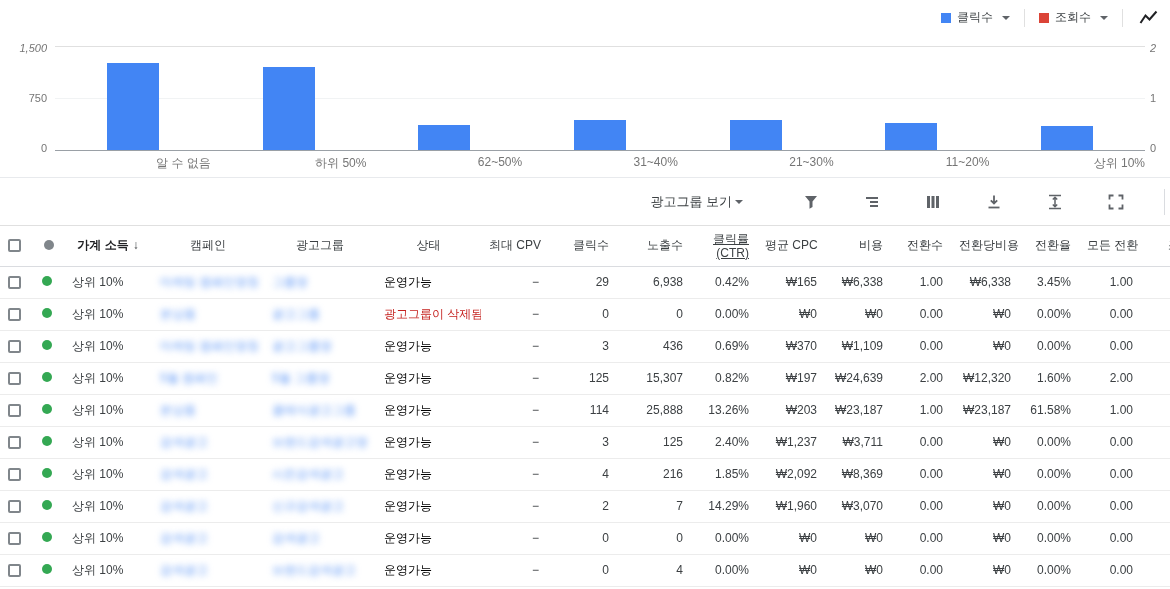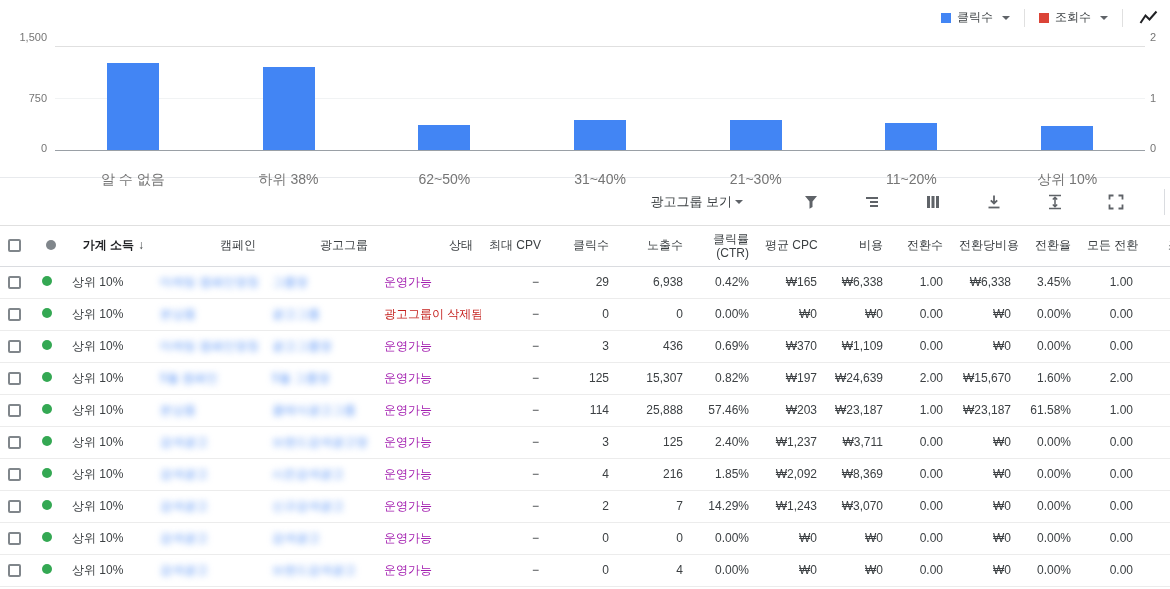--- a/index.html
+++ b/index.html
@@ -21,48 +21,48 @@
 
   .plot-wrap { position: absolute; left: 55px; right: 25px; top: 46px; height: 104px; }
   .gridline { position: absolute; left: 0; right: 0; height: 1px; background: #e0e0e0; }
   .gridline.top { top: 0; }
   .gridline.mid { top: 50%; background: #f1f3f4; }
   .baseline { position: absolute; left: 0; right: 0; bottom: -1px; height: 1px; background: #9aa0a6; }
   .bars { position: absolute; left: 0; right: 0; top: 0; bottom: 0; display: flex; }
   .chart-slot { flex: 1; display: flex; justify-content: center; align-items: flex-end; }
   .bar { width: 52px; }
   .x-labels { position: absolute; left: 55px; right: 25px; top: 155px; display: flex; }
-  .x-label { flex: 1; text-align: center; font-size: 14px; color: #757575; margin-top: 16px; }
+  .x-label { flex: 1; text-align: right; font-size: 12px; color: #757575; }
   .y-label { position: absolute; font-size: 11px; color: #757575; }
   .y-left { width: 45px; text-align: right; left: 2px; }
   .y-right { left: calc(100% - 20px); }
-  .yl-0 { top: 31px; } .yl-1 { top: 92px; } .yl-2 { top: 142px; }
+  .yl-0 { top: 42px; font-style: italic; } .yl-1 { top: 92px; } .yl-2 { top: 142px; }
 
   
   .toolbar { height: 48px; display: flex; align-items: center; justify-content: flex-end; border-bottom: 1px solid #e0e0e0; gap: 23px; }
   .view-selector { display: flex; align-items: center; font-size: 13px; color: #3c4043; margin-right: 26px; cursor: pointer; }
   .icon-btn { width: 38px; height: 34px; display: flex; align-items: center; justify-content: center; cursor: pointer; border-radius: 2px; }
   .icon-btn svg { display: block; }
   .toolbar-divider { width: 1px; height: 26px; background: #dadce0; margin: 0 5px 0 6px; }
 
   
   .table-wrap { width: 1170px; overflow: hidden; }
   table { border-collapse: collapse; table-layout: fixed; width: 1200px; font-size: 12px; }
-  th { font-weight: 400; color: #3c4043; height: 40px; padding: 0 8px; text-align: right; border-bottom: 1px solid #dadce0; white-space: nowrap; vertical-align: middle; }
+  th { font-weight: 400; color: #3c4043; height: 40px; padding: 0 8px; text-align: center; border-bottom: 1px solid #dadce0; white-space: nowrap; vertical-align: middle; }
   td { height: 32px; padding: 0 8px; border-bottom: 1px solid #ececec; white-space: nowrap; overflow: hidden; vertical-align: middle; }
   th.num, td.num { text-align: right; }
   .sorted-col { font-weight: 700; color: #202124; }
   .sort-arrow { font-weight: 400; color: #3c4043; margin-left: 4px; font-size: 12px; }
   .checkbox { width: 13px; height: 13px; border: 2px solid #80868b; border-radius: 2px; cursor: pointer; }
   .dot { width: 10px; height: 10px; border-radius: 50%; display: inline-block; background: #34a853; cursor: pointer; }
   .header-dot { background: #80868b; cursor: default; }
   .blur-link { color: #5e97f6; filter: blur(3px); cursor: pointer; }
-  .status-ok { color: #a21caf; }
+  .status-ok { color: #000000; }
   .status-deleted { color: #c5221f; }
-  .ctr-head div { line-height: 14px; }
+  .ctr-head div { line-height: 14px; text-decoration: underline; }
 </style>
 </head>
 <body>
 
 <div class="chart-section">
 
   <div class="legend-row">
     <div class="legend-item">
       <span class="legend-swatch" style="background:#4285f4"></span>
       <span>클릭수</span>
@@ -112,21 +112,21 @@
           <div class="bar" style="height: 26%; background: rgb(66, 133, 244);"></div>
         </div>
         <div class="chart-slot">
           <div class="bar" style="height: 22.6667%; background: rgb(66, 133, 244);"></div>
         </div>
       </div>
     <div class="baseline"></div>
   </div>
   <div class="x-labels" id="x-labels">
       <div class="x-label">알 수 없음</div>
-      <div class="x-label">하위 38%</div>
+      <div class="x-label">하위 50%</div>
       <div class="x-label">62~50%</div>
       <div class="x-label">31~40%</div>
       <div class="x-label">21~30%</div>
       <div class="x-label">11~20%</div>
       <div class="x-label">상위 10%</div>
     </div>
 </div>
 
 <div class="toolbar">
   <div class="view-selector">
@@ -291,38 +291,38 @@
           <td><span class="blur-link">5월 캠페인</span></td>
           <td><span class="blur-link">5월 그룹명</span></td>
           <td><span class="status-ok">운영가능</span></td>
           <td class="num">−</td>
           <td class="num">125</td>
           <td class="num">15,307</td>
           <td class="num">0.82%</td>
           <td class="num">₩197</td>
           <td class="num">₩24,639</td>
           <td class="num">2.00</td>
-          <td class="num">₩15,670</td>
+          <td class="num">₩12,320</td>
           <td class="num">1.60%</td>
           <td class="num">2.00</td>
           <td class="num"></td>
         </tr>
         <tr>
           <td>
             <div class="checkbox"></div>
           </td>
           <td><span class="dot"></span></td>
           <td>상위 10%</td>
           <td><span class="blur-link">본상품</span></td>
           <td><span class="blur-link">클래식광고그룹</span></td>
           <td><span class="status-ok">운영가능</span></td>
           <td class="num">−</td>
           <td class="num">114</td>
           <td class="num">25,888</td>
-          <td class="num">57.46%</td>
+          <td class="num">13.26%</td>
           <td class="num">₩203</td>
           <td class="num">₩23,187</td>
           <td class="num">1.00</td>
           <td class="num">₩23,187</td>
           <td class="num">61.58%</td>
           <td class="num">1.00</td>
           <td class="num"></td>
         </tr>
         <tr>
           <td>
@@ -372,21 +372,21 @@
           </td>
           <td><span class="dot"></span></td>
           <td>상위 10%</td>
           <td><span class="blur-link">검색광고</span></td>
           <td><span class="blur-link">신규검색광고</span></td>
           <td><span class="status-ok">운영가능</span></td>
           <td class="num">−</td>
           <td class="num">2</td>
           <td class="num">7</td>
           <td class="num">14.29%</td>
-          <td class="num">₩1,243</td>
+          <td class="num">₩1,960</td>
           <td class="num">₩3,070</td>
           <td class="num">0.00</td>
           <td class="num">₩0</td>
           <td class="num">0.00%</td>
           <td class="num">0.00</td>
           <td class="num"></td>
         </tr>
         <tr>
           <td>
             <div class="checkbox"></div>

